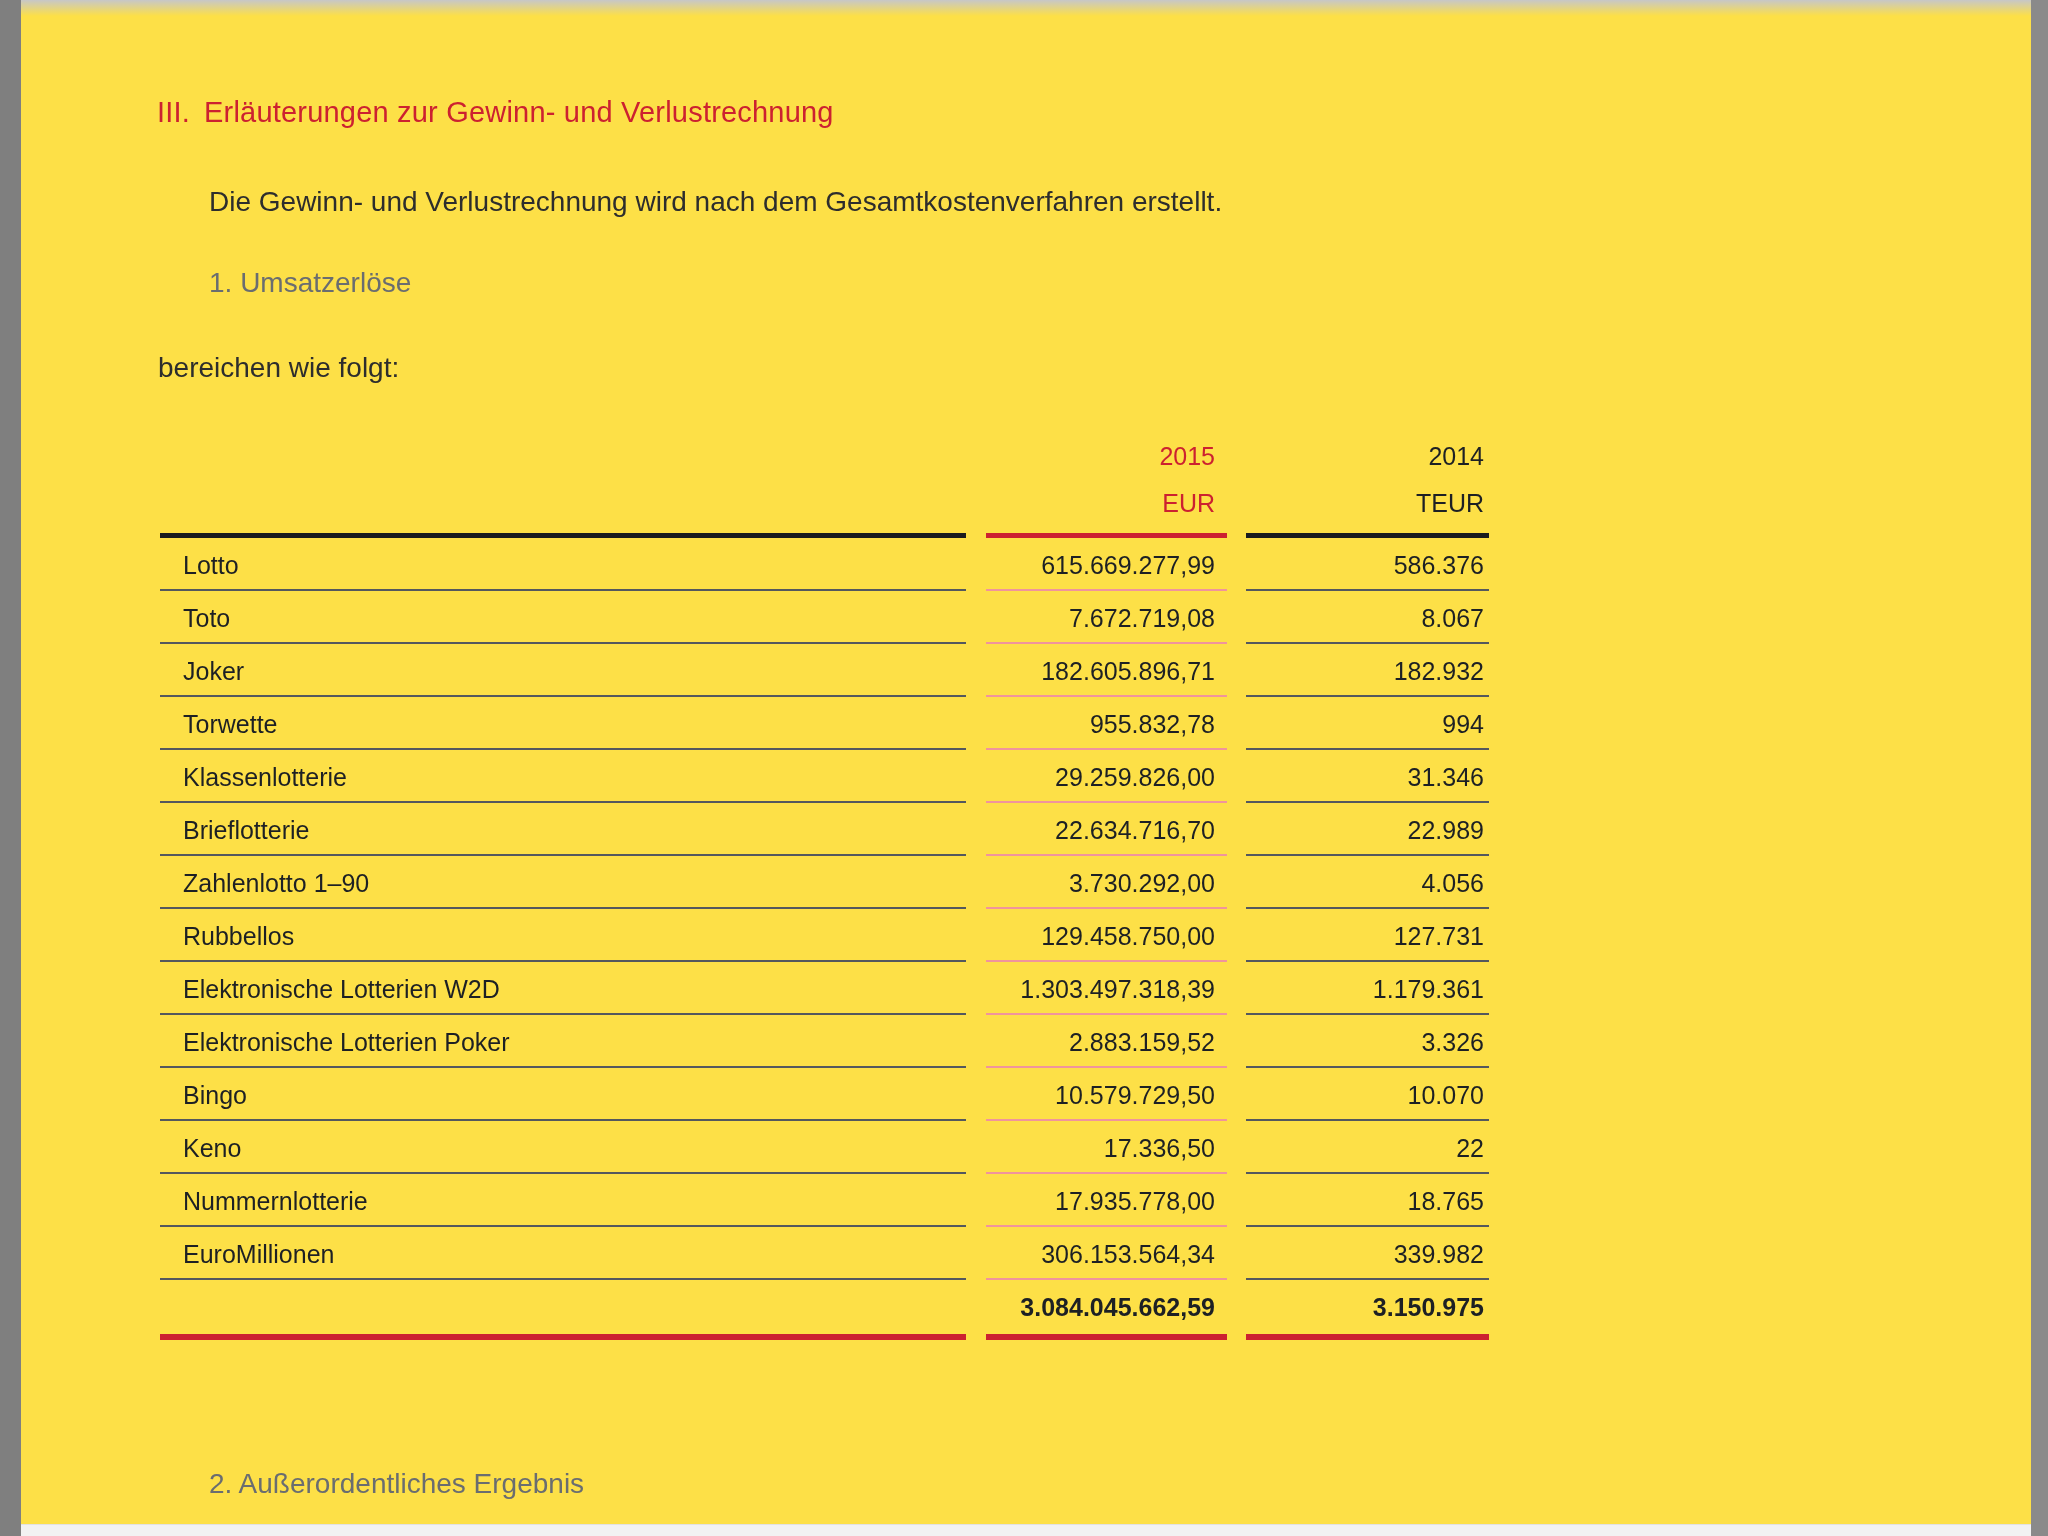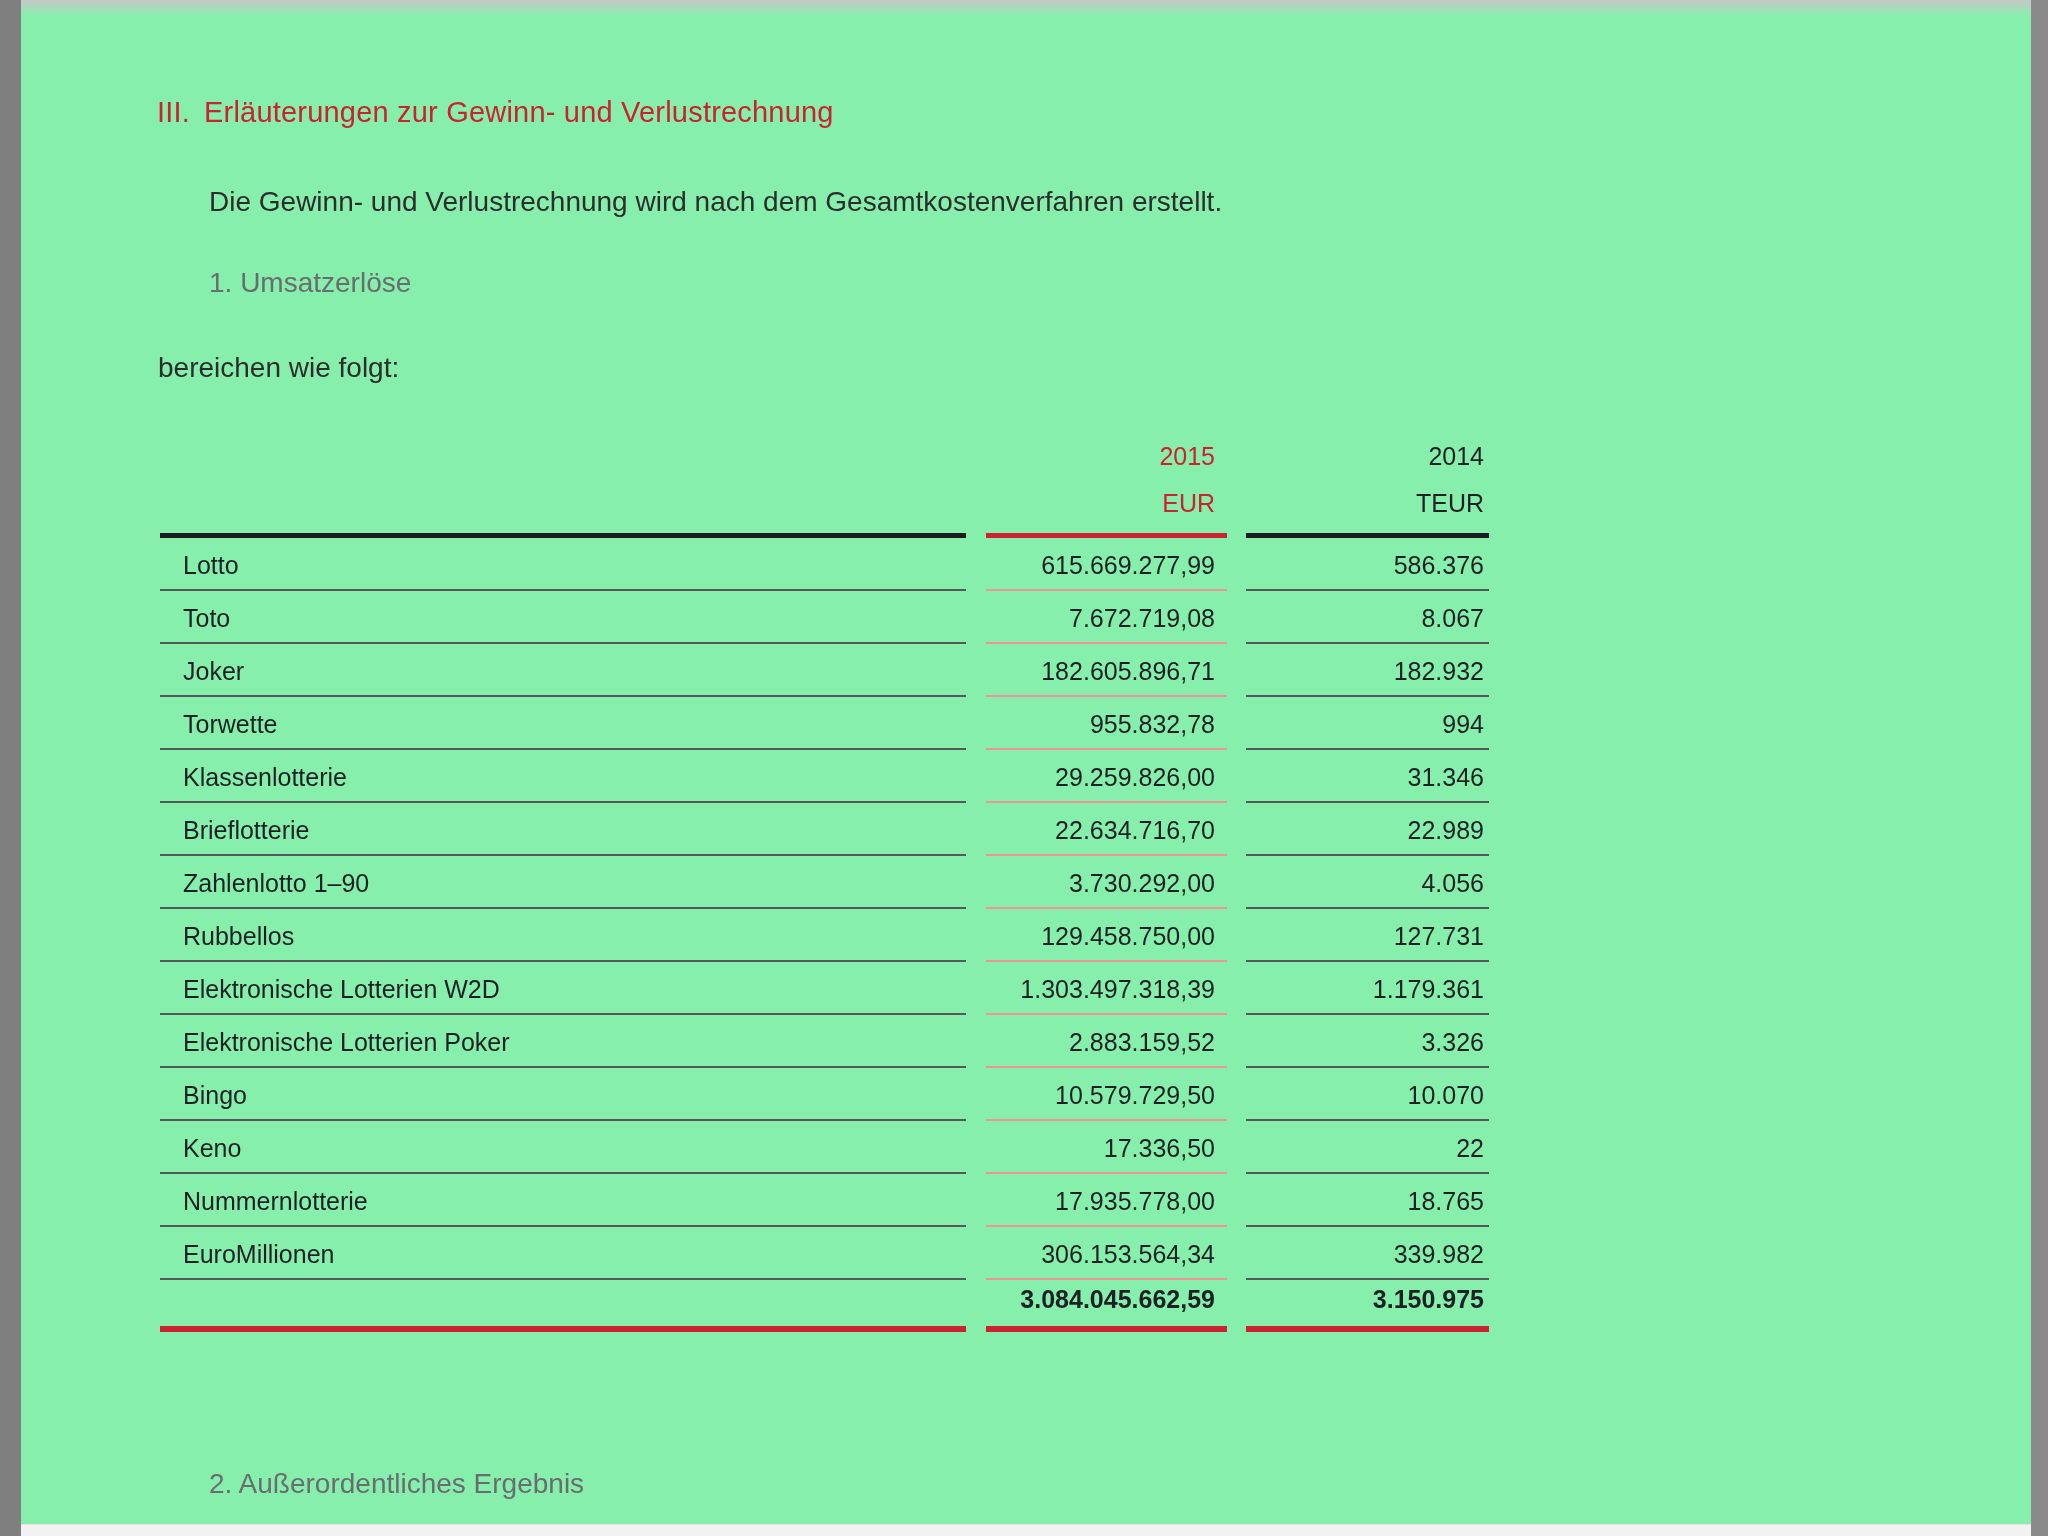--- a/index.html
+++ b/index.html
@@ -11,21 +11,21 @@
     --text_body:#2d2d2d;
     --text_gray:#6a6d70;
     --band_left:#7f7f7f;
     --band_right:#8a8a8a;
     --bottom_strip:#f2f2f2;
   }
   html,body{margin:0;padding:0;background:#ffffff;}
   .screen{
     position:relative;
     width:2048px;height:1536px;
-    background:#86efac;
+    background:#fde047;
     overflow:hidden;
     font-family:"Liberation Sans", sans-serif;
     color:var(--text_body);
   }
   .band-left{position:absolute;left:0;top:0;width:21px;height:1536px;background:var(--band_left);}
   .band-right{position:absolute;right:0;top:0;width:17px;height:1536px;background:var(--band_right);}
   .top-shadow{position:absolute;left:21px;right:17px;top:0;height:16px;
     background:linear-gradient(to bottom,#c7c7c7,rgba(255,255,255,0));}
   .bottom-strip{position:absolute;left:21px;right:17px;bottom:0;height:12px;
     background:var(--bottom_strip);border-top:1px solid #e2e2e2;box-sizing:border-box;}
@@ -76,21 +76,21 @@
   .tbl-header .hline{padding-right:12px;}
   .tbl-header .c-teur .hline{padding-right:5px;}
 
   .row{display:flex;height:53px;box-sizing:border-box;}
   .row .cell{display:flex;align-items:flex-end;padding-bottom:9px;box-sizing:border-box;height:53px;}
   .row .c-label{border-bottom:2px solid var(--dark_line);padding-left:23px;}
   .row .c-eur{border-bottom:2px solid var(--thin_red_line);justify-content:flex-end;padding-right:12px;}
   .row .c-teur{border-bottom:2px solid var(--dark_line);justify-content:flex-end;padding-right:5px;}
 
   .row.total{height:58px;font-weight:700;}
-  .row.total .cell{height:52px;padding-bottom:12px;}
+  .row.total .cell{height:60px;padding-bottom:12px;}
   .row.total .c-label{border-bottom:6px solid var(--accent_red);}
   .row.total .c-eur{border-bottom:6px solid var(--accent_red);}
   .row.total .c-teur{border-bottom:6px solid var(--accent_red);}
 </style>
 </head>
 <body>
 
 <div class="screen">
 
   <div class="top-shadow"></div>

